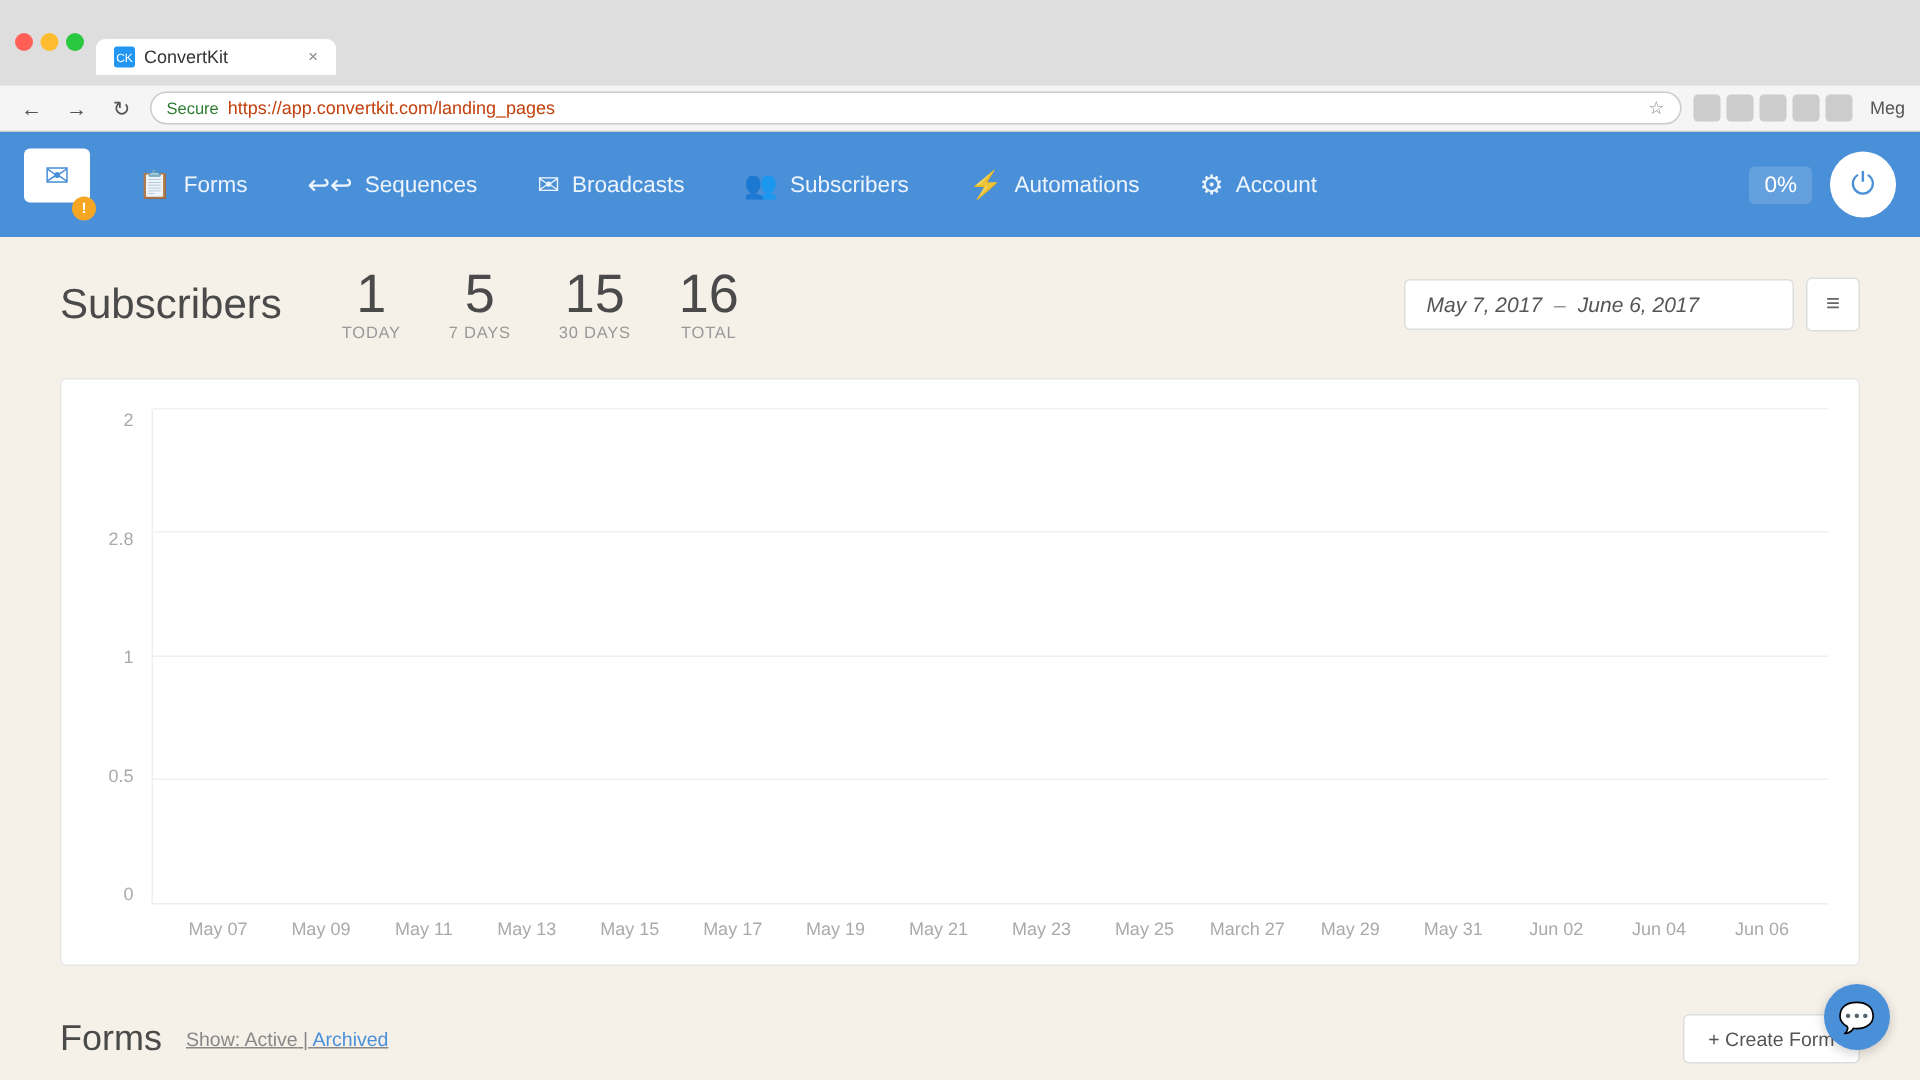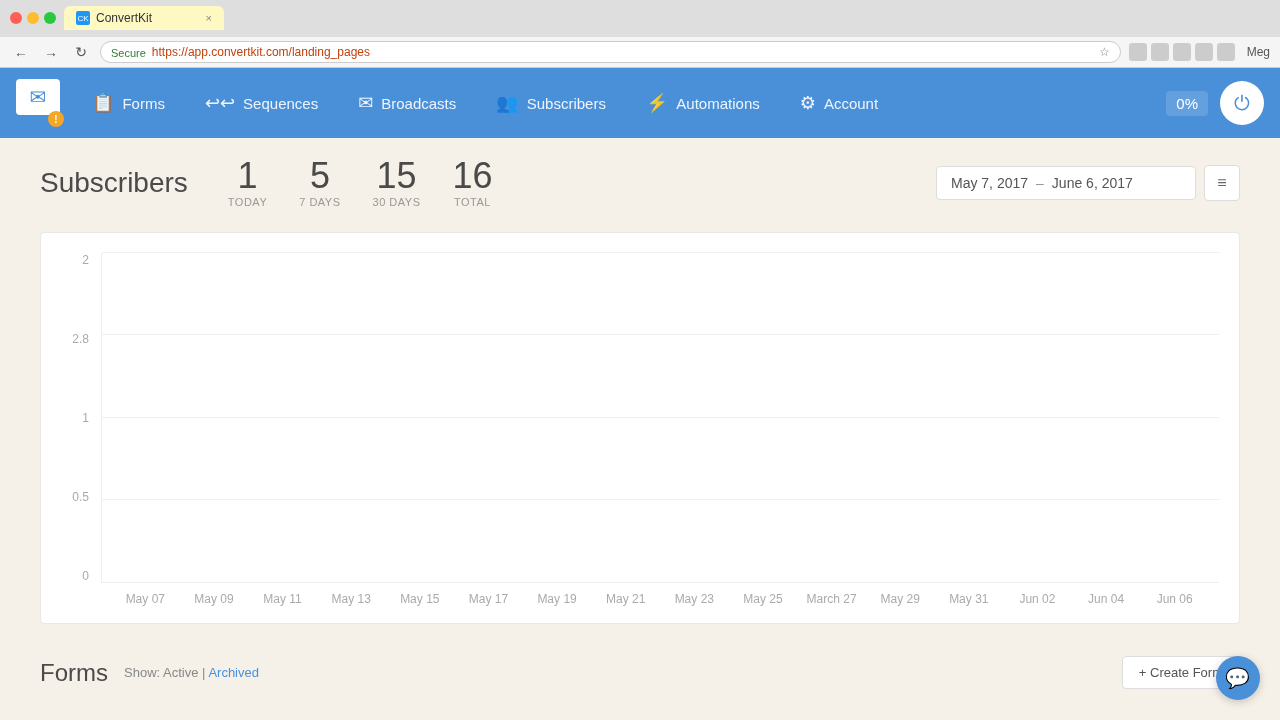--- a/index.html
+++ b/index.html
@@ -19,23 +19,24 @@
     }
     .browser-dots { display: flex; gap: 5px; }
     .browser-dot {
       width: 12px; height: 12px; border-radius: 50%;
     }
     .dot-red { background: #ff5f57; }
     .dot-yellow { background: #febc2e; }
     .dot-green { background: #28c840; }
     .browser-tab {
       display: flex; align-items: center; gap: 6px;
-      background: #fef9c3; border-radius: 6px 6px 0 0;
+      background: #ffffff; border-radius: 6px 6px 0 0;
       padding: 5px 12px; font-size: 12px; color: #333;
       min-width: 160px;
+      margin-top: 20px;
     }
     .tab-favicon {
       width: 14px; height: 14px;
       background: #2196f3; border-radius: 2px;
       display: flex; align-items: center; justify-content: center;
       color: white; font-size: 8px;
     }
     .tab-close { margin-left: auto; color: #888; font-size: 11px; cursor: pointer; }
 
     .browser-addressbar {
@@ -119,21 +120,21 @@
     .stat-item { text-align: center; }
     .stat-number { font-size: 36px; font-weight: 300; color: #4a4a4a; line-height: 1; }
     .stat-label { font-size: 11px; color: #999; text-transform: uppercase; letter-spacing: 0.5px; margin-top: 2px; }
 
     
     .date-range-container { margin-left: auto; display: flex; align-items: center; gap: 8px; }
     .date-range-picker {
       display: flex; align-items: center;
       background: white; border: 1px solid #ddd; border-radius: 4px;
       padding: 8px 14px; gap: 8px; font-size: 14px; color: #555;
-      cursor: pointer; min-width: 260px;
+      cursor: pointer; min-width: 260px; font-style: italic;
     }
     .date-sep { color: #999; }
     .filter-btn {
       width: 36px; height: 36px; border: 1px solid #ddd; border-radius: 4px;
       background: white; display: flex; align-items: center; justify-content: center;
       cursor: pointer; color: #666;
     }
 
     
     .chart-container {
@@ -176,21 +177,21 @@
       padding: 0 10px;
     }
     .x-label { flex: 1; text-align: center; font-size: 12px; color: #aaa; white-space: nowrap; }
 
     
     .forms-section { margin-top: 32px; }
     .forms-header {
       display: flex; align-items: center; gap: 16px; margin-bottom: 16px;
     }
     .forms-title { font-size: 24px; font-weight: 300; color: #4a4a4a; }
-    .forms-filter { font-size: 13px; color: #888; }
+    .forms-filter { font-size: 13px; color: #888; text-decoration: underline; }
     .forms-filter a { color: #4a90d9; text-decoration: none; }
     .create-form-btn {
       margin-left: auto;
       background: white; border: 1px solid #ddd; border-radius: 4px;
       padding: 8px 16px; font-size: 13px; color: #555;
       cursor: pointer;
     }
 
     
     .chat-bubble {

